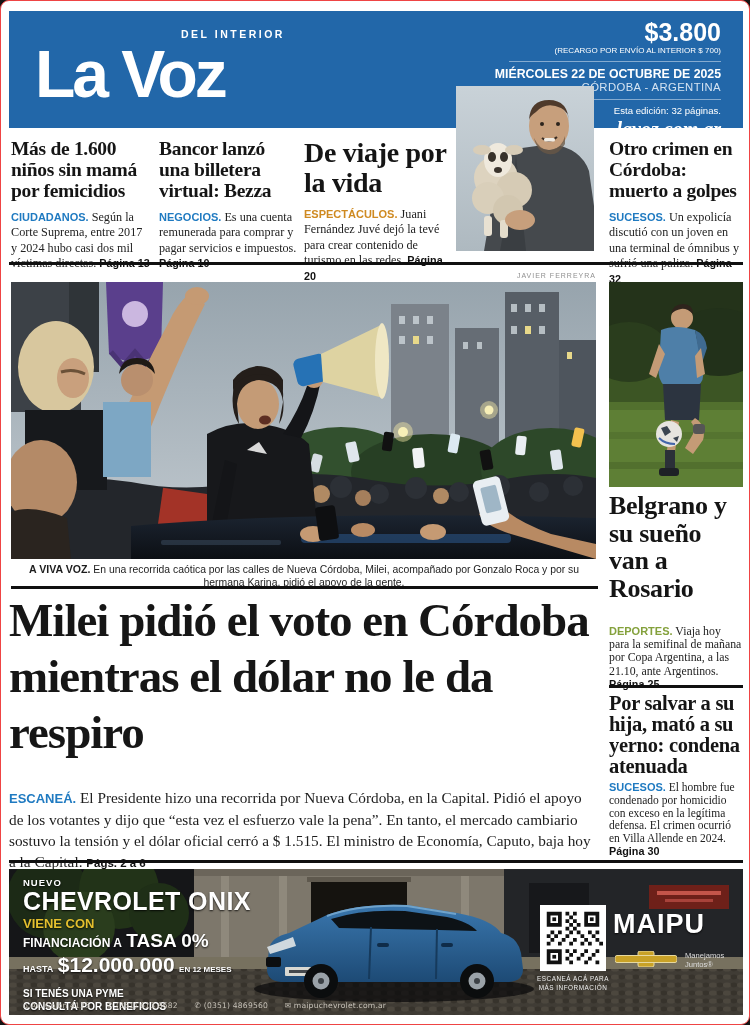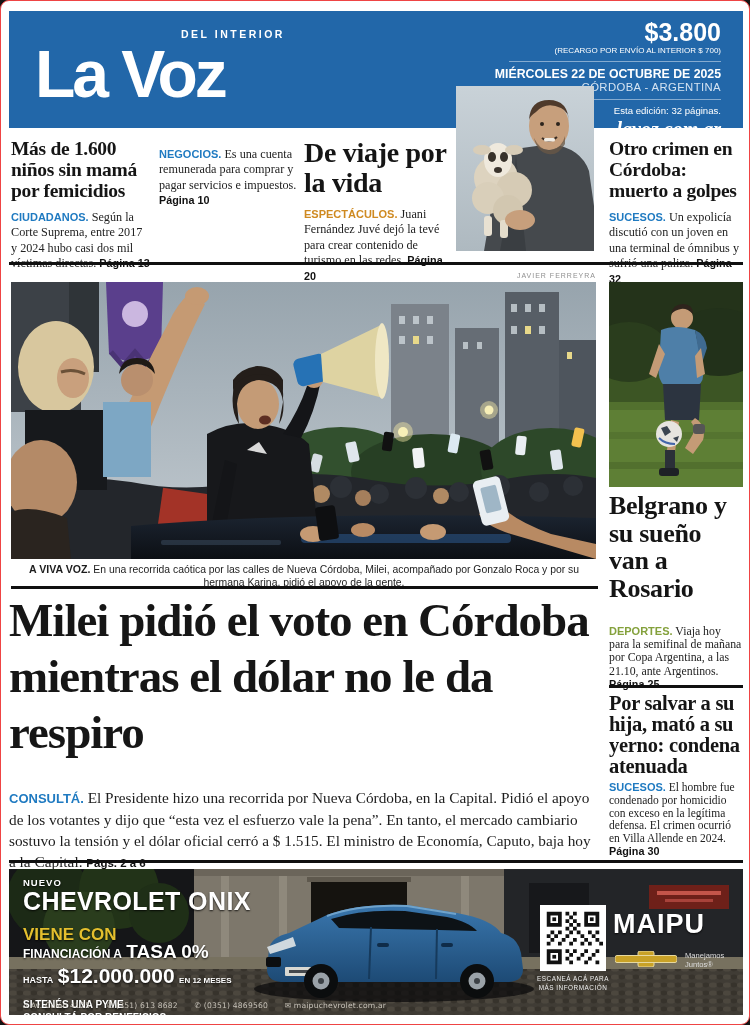--- a/index.html
+++ b/index.html
@@ -63,21 +63,21 @@
   .sb1{top:491px;} .sb1 h2{font-size:26px;line-height:27.5px;}
   .sb1 .body{margin-top:23px;font-size:11.8px;line-height:13.2px;}
   .sb2{top:692px;} .sb2 h2{font-size:20.5px;line-height:21px;}
   .sb2 .body{margin-top:4px;font-size:11.5px;line-height:12.8px;}
   
   .ad{position:absolute;left:8px;top:868px;width:734px;height:146px;background:#151618;overflow:hidden;padding-left:20px;}
   .ad svg.bg{position:absolute;left:0;top:0;}
   .ad-copy{position:absolute;left:14px;top:8px;color:#fff;z-index:3;text-shadow:0 1px 2px rgba(0,0,0,.8);}
   .ad-eyebrow{font-size:9.5px;font-weight:bold;letter-spacing:1px;}
   .ad-title{font-size:25px;font-weight:bold;letter-spacing:.4px;line-height:27px;}
-  .ad-promo{font-size:17px;font-weight:bold;color:#e4bf2e;line-height:15px;margin-top:12px;}
+  .ad-promo{font-size:13px;font-weight:bold;color:#e4bf2e;line-height:15px;margin-top:1px;}
   .ad-l1{line-height:20px;} .ad-l1 .sm{font-size:12px;font-weight:bold;} .ad-l1 .lg{font-size:19px;font-weight:bold;}
   .ad-l2{line-height:24px;} .ad-l2 .sm{font-size:9px;font-weight:bold;text-align:right;} .ad-l2 .lg{font-size:21px;font-weight:bold;}
   .ad-l2 .xs{font-size:8px;font-weight:bold;}
   .ad-pyme{margin-top:6px;font-size:10px;font-weight:bold;line-height:12.5px;}
   .ad-contact{position:absolute;left:14px;bottom:5px;z-index:3;font-size:7.6px;color:#c7c2b8;letter-spacing:.2px;}
   .ad-contact span.item{margin-right:14px;}
   .ad-qr{position:absolute;left:531px;top:36px;width:66px;height:66px;background:#fff;padding:3px;z-index:3;}
   .ad-qr-label{position:absolute;left:506px;top:106px;width:116px;text-align:center;z-index:3;
                font-size:6.4px;line-height:8.5px;color:#eee;letter-spacing:.5px;}
   .ad-maipu{position:absolute;left:604px;top:40px;z-index:3;font-size:27px;font-weight:bold;
@@ -141,20 +141,21 @@
     </svg>
   </div>
 
   <div class="story s1">
     <h2>Más de 1.600 niños sin mamá por femicidios</h2>
     <div class="body"><span class="k k-blue">CIUDADANOS.</span>
       <span>Según la Corte Suprema, entre 2017 y 2024 hubo casi dos mil víctimas directas.</span>
       <span class="pref">Página 13</span></div>
   </div>
   <div class="story s2">
+    <h2>Bancor lanzó una billetera virtual: Bezza</h2>
     <div class="body"><span class="k k-blue">NEGOCIOS.</span>
       <span>Es una cuenta remunerada para comprar y pagar servicios e impuestos.</span>
       <span class="pref">Página 10</span></div>
   </div>
   <div class="story s3">
     <h2>De viaje por la vida</h2>
     <div class="body"><span class="k k-orange">ESPECTÁCULOS.</span>
       <span>Juani Fernández Juvé dejó la tevé para crear contenido de turismo en las redes.</span>
       <span class="pref">Página 20</span></div>
   </div>
@@ -286,21 +287,21 @@
   <div class="caption">
     <b>A VIVA VOZ.</b>
     <span>En una recorrida caótica por las calles de Nueva Córdoba, Milei, acompañado por Gonzalo Roca y por su hermana Karina, pidió el apoyo de la gente.</span>
   </div>
 
   <div class="rule rule-b"></div>
 
   <h1 class="headline serif">Milei pidió el voto en Córdoba mientras el dólar no le da respiro</h1>
 
   <div class="lede">
-    <span class="k k-blue">CONSULTÁ.</span>
+    <span class="k k-blue">ESCANEÁ.</span>
     <span>El Presidente hizo una recorrida por Nueva Córdoba, en la Capital. Pidió el apoyo de los votantes y dijo que “esta vez el esfuerzo vale la pena”. En tanto, el mercado cambiario sostuvo la tensión y el dólar oficial cerró a $ 1.515. El ministro de Economía, Caputo, baja hoy a la Capital.</span>
     <span class="pref">Págs. 2 a 6</span>
   </div>
 
   <div class="rule rule-c"></div>
 
   <div class="sb sb-photo">
     <svg width="134" height="205" viewBox="0 0 134 205">
       <rect width="134" height="205" fill="#3c5524"></rect>
       <rect width="134" height="80" fill="#24331a"></rect>

